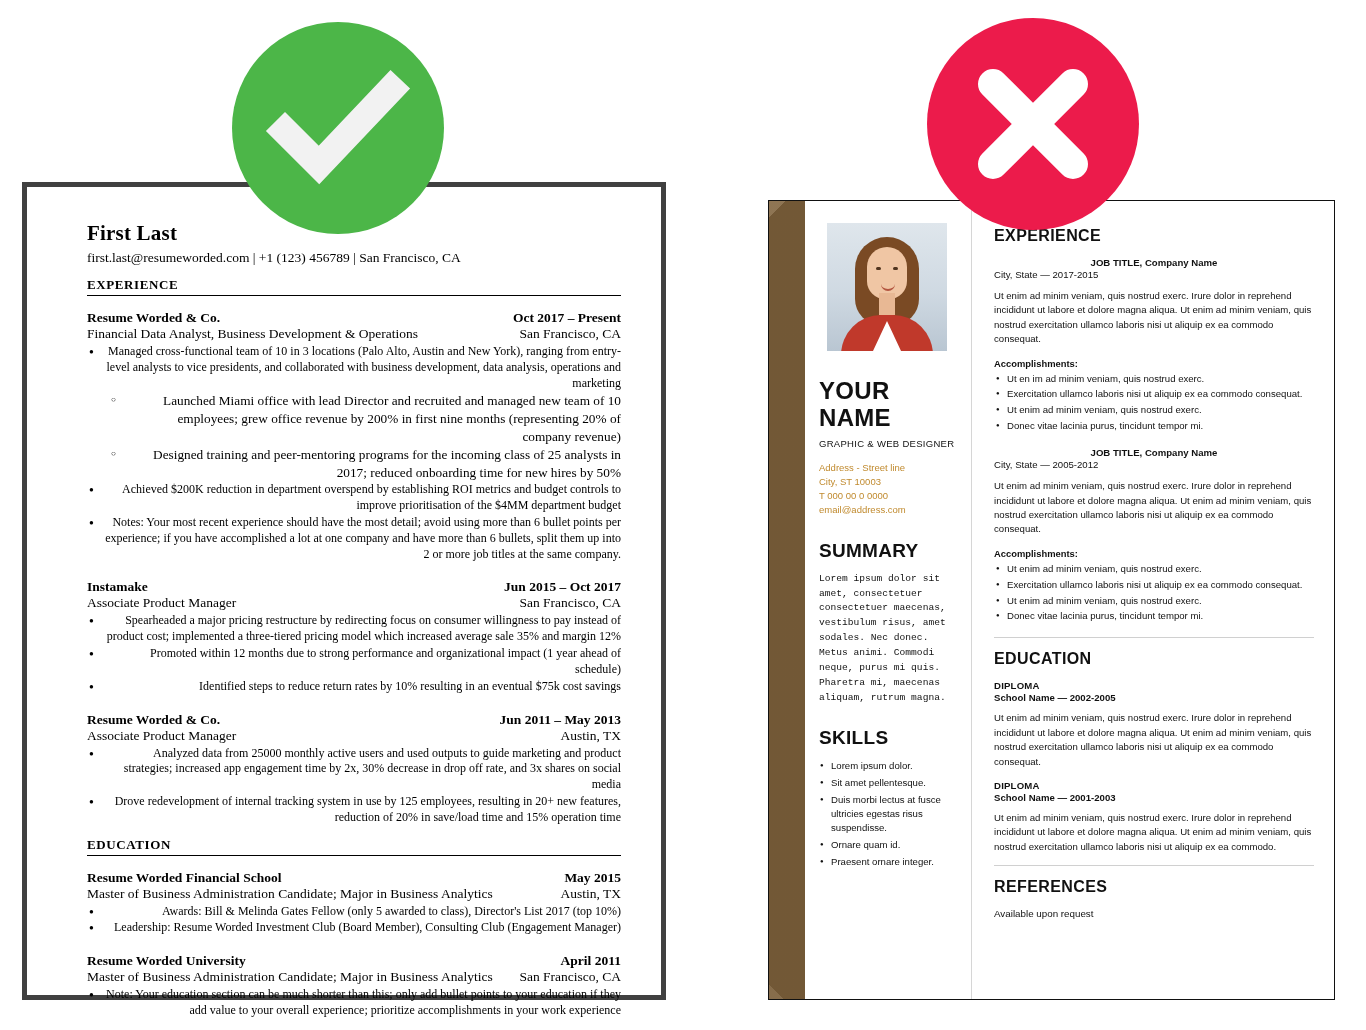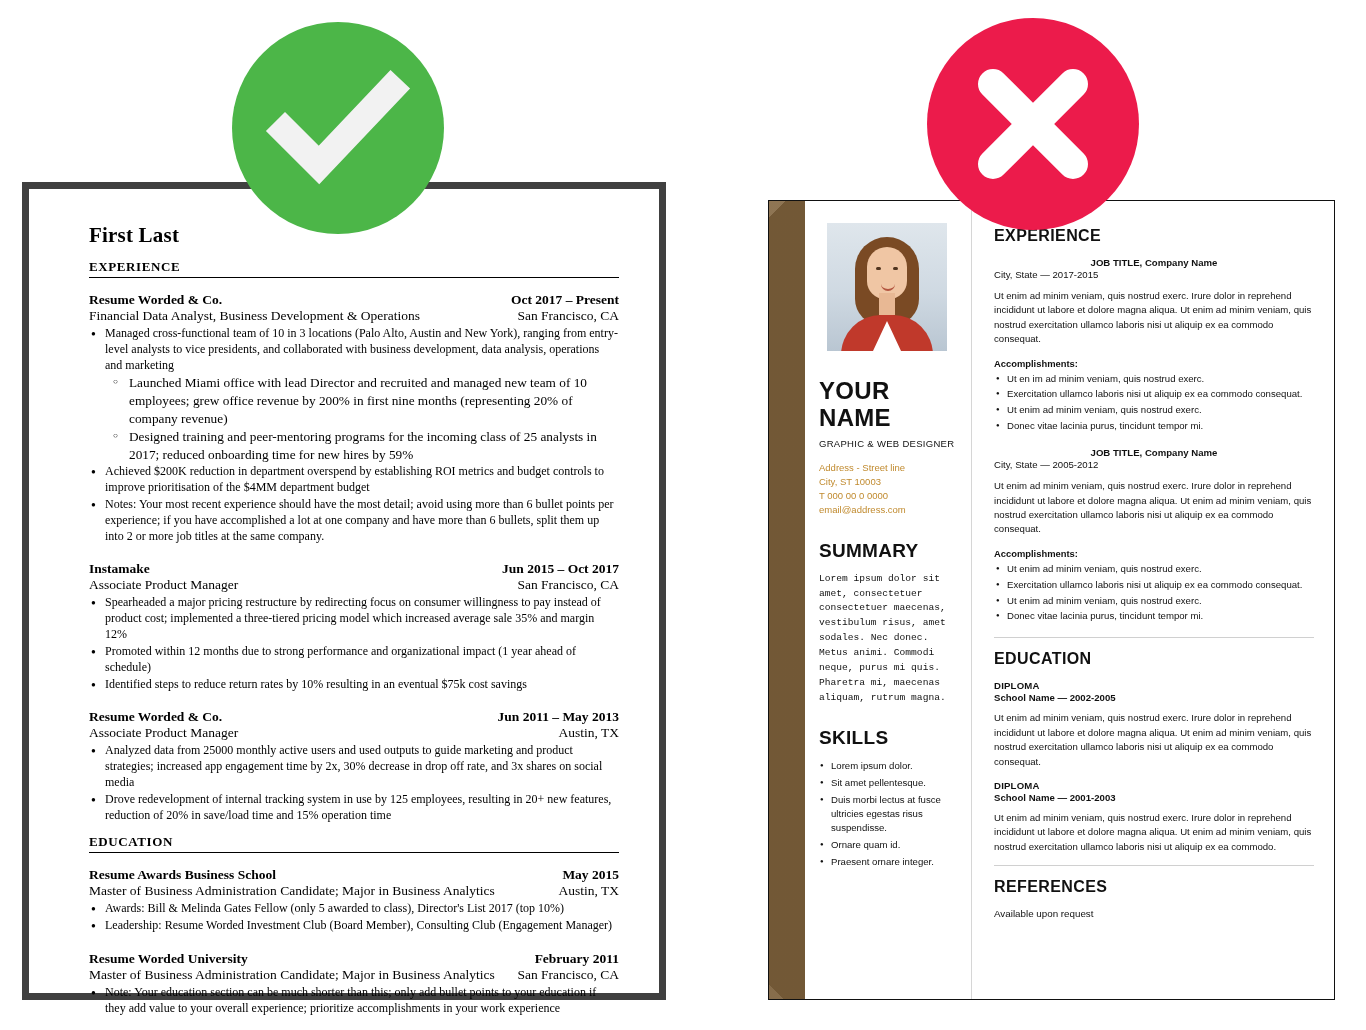--- a/index.html
+++ b/index.html
@@ -16,21 +16,21 @@
   }
 
   
   .resume-good {
     position: absolute;
     left: 22px;
     top: 182px;
     width: 644px;
     height: 818px;
     background: #ffffff;
-    border: 7px solid #404040;
+    border: 5px solid #404040;
     box-sizing: border-box;
     font-family: "Liberation Serif", serif;
     color: #000000;
     padding: 28px 34px 0 34px;
   }
   .rg-name {
     font-size: 21px;
     font-weight: bold;
     letter-spacing: 0.2px;
     margin: 6px 0 4px 26px;
@@ -96,21 +96,21 @@
     margin-bottom: 1px;
   }
   .rg-subbullets > li:before {
     content: "\25CB";
     position: absolute;
     left: 2px;
     top: 0px;
     font-size: 8px;
     line-height: 1.9;
   }
-  .rg-entry { margin-bottom: 9px; }
+  .rg-entry { margin-bottom: 9px; text-align: right; }
 
   
   .resume-bad {
     position: absolute;
     left: 768px;
     top: 200px;
     width: 567px;
     height: 800px;
     background: #ffffff;
     border: 1px solid #111111;
@@ -323,38 +323,39 @@
     height: 212px;
     background: #ec1b4b;
   }
   .badge svg { display: block; }
 </style>
 </head>
 <body>
 
 <div class="resume-good">
   <div class="rg-name">First Last</div>
+  <div class="rg-contact">first.last@resumeworded.com | +1 (123) 456789 | San Francisco, CA</div>
 
   <div class="rg-section">
     <div class="rg-section-title">EXPERIENCE</div>
     <div id="good-exp">
         <div class="rg-entry">
           <div class="rg-row">
             <div class="rg-org">Resume Worded &amp; Co.</div>
             <div class="rg-date">Oct 2017 – Present</div>
           </div>
           <div class="rg-row">
             <div class="rg-title">Financial Data Analyst, Business Development &amp; Operations</div>
             <div class="rg-loc">San Francisco, CA</div>
           </div>
           <ul class="rg-bullets">
             <li>Managed cross-functional team of 10 in 3 locations (Palo Alto, Austin and New York), ranging from entry-level analysts to vice presidents, and collaborated with business development, data analysis, operations and marketing</li>
             <ul class="rg-subbullets">
               <li>Launched Miami office with lead Director and recruited and managed new team of 10 employees; grew office revenue by 200% in first nine months (representing 20% of company revenue)</li>
-              <li>Designed training and peer-mentoring programs for the incoming class of 25 analysts in 2017; reduced onboarding time for new hires by 59%</li>
+              <li>Designed training and peer-mentoring programs for the incoming class of 25 analysts in 2017; reduced onboarding time for new hires by 50%</li>
             </ul>
             <li>Achieved $200K reduction in department overspend by establishing ROI metrics and budget controls to improve prioritisation of the $4MM department budget</li>
             <li>Notes: Your most recent experience should have the most detail; avoid using more than 6 bullet points per experience; if you have accomplished a lot at one company and have more than 6 bullets, split them up into 2 or more job titles at the same company.</li>
           </ul>
         </div>
         <div class="rg-entry">
           <div class="rg-row">
             <div class="rg-org">Instamake</div>
             <div class="rg-date">Jun 2015 – Oct 2017</div>
           </div>
@@ -383,36 +384,36 @@
           </ul>
         </div>
       </div>
   </div>
 
   <div class="rg-section">
     <div class="rg-section-title">EDUCATION</div>
     <div id="good-edu">
         <div class="rg-entry">
           <div class="rg-row">
-            <div class="rg-org">Resume Awards Business School</div>
+            <div class="rg-org">Resume Worded Financial School</div>
             <div class="rg-date">May 2015</div>
           </div>
           <div class="rg-row">
             <div class="rg-title">Master of Business Administration Candidate; Major in Business Analytics</div>
             <div class="rg-loc">Austin, TX</div>
           </div>
           <ul class="rg-bullets">
             <li>Awards: Bill &amp; Melinda Gates Fellow (only 5 awarded to class), Director's List 2017 (top 10%)</li>
             <li>Leadership: Resume Worded Investment Club (Board Member), Consulting Club (Engagement Manager)</li>
           </ul>
         </div>
         <div class="rg-entry">
           <div class="rg-row">
             <div class="rg-org">Resume Worded University</div>
-            <div class="rg-date">February 2011</div>
+            <div class="rg-date">April 2011</div>
           </div>
           <div class="rg-row">
             <div class="rg-title">Master of Business Administration Candidate; Major in Business Analytics</div>
             <div class="rg-loc">San Francisco, CA</div>
           </div>
           <ul class="rg-bullets">
             <li>Note: Your education section can be much shorter than this; only add bullet points to your education if they add value to your overall experience; prioritize accomplishments in your work experience</li>
           </ul>
         </div>
       </div>

